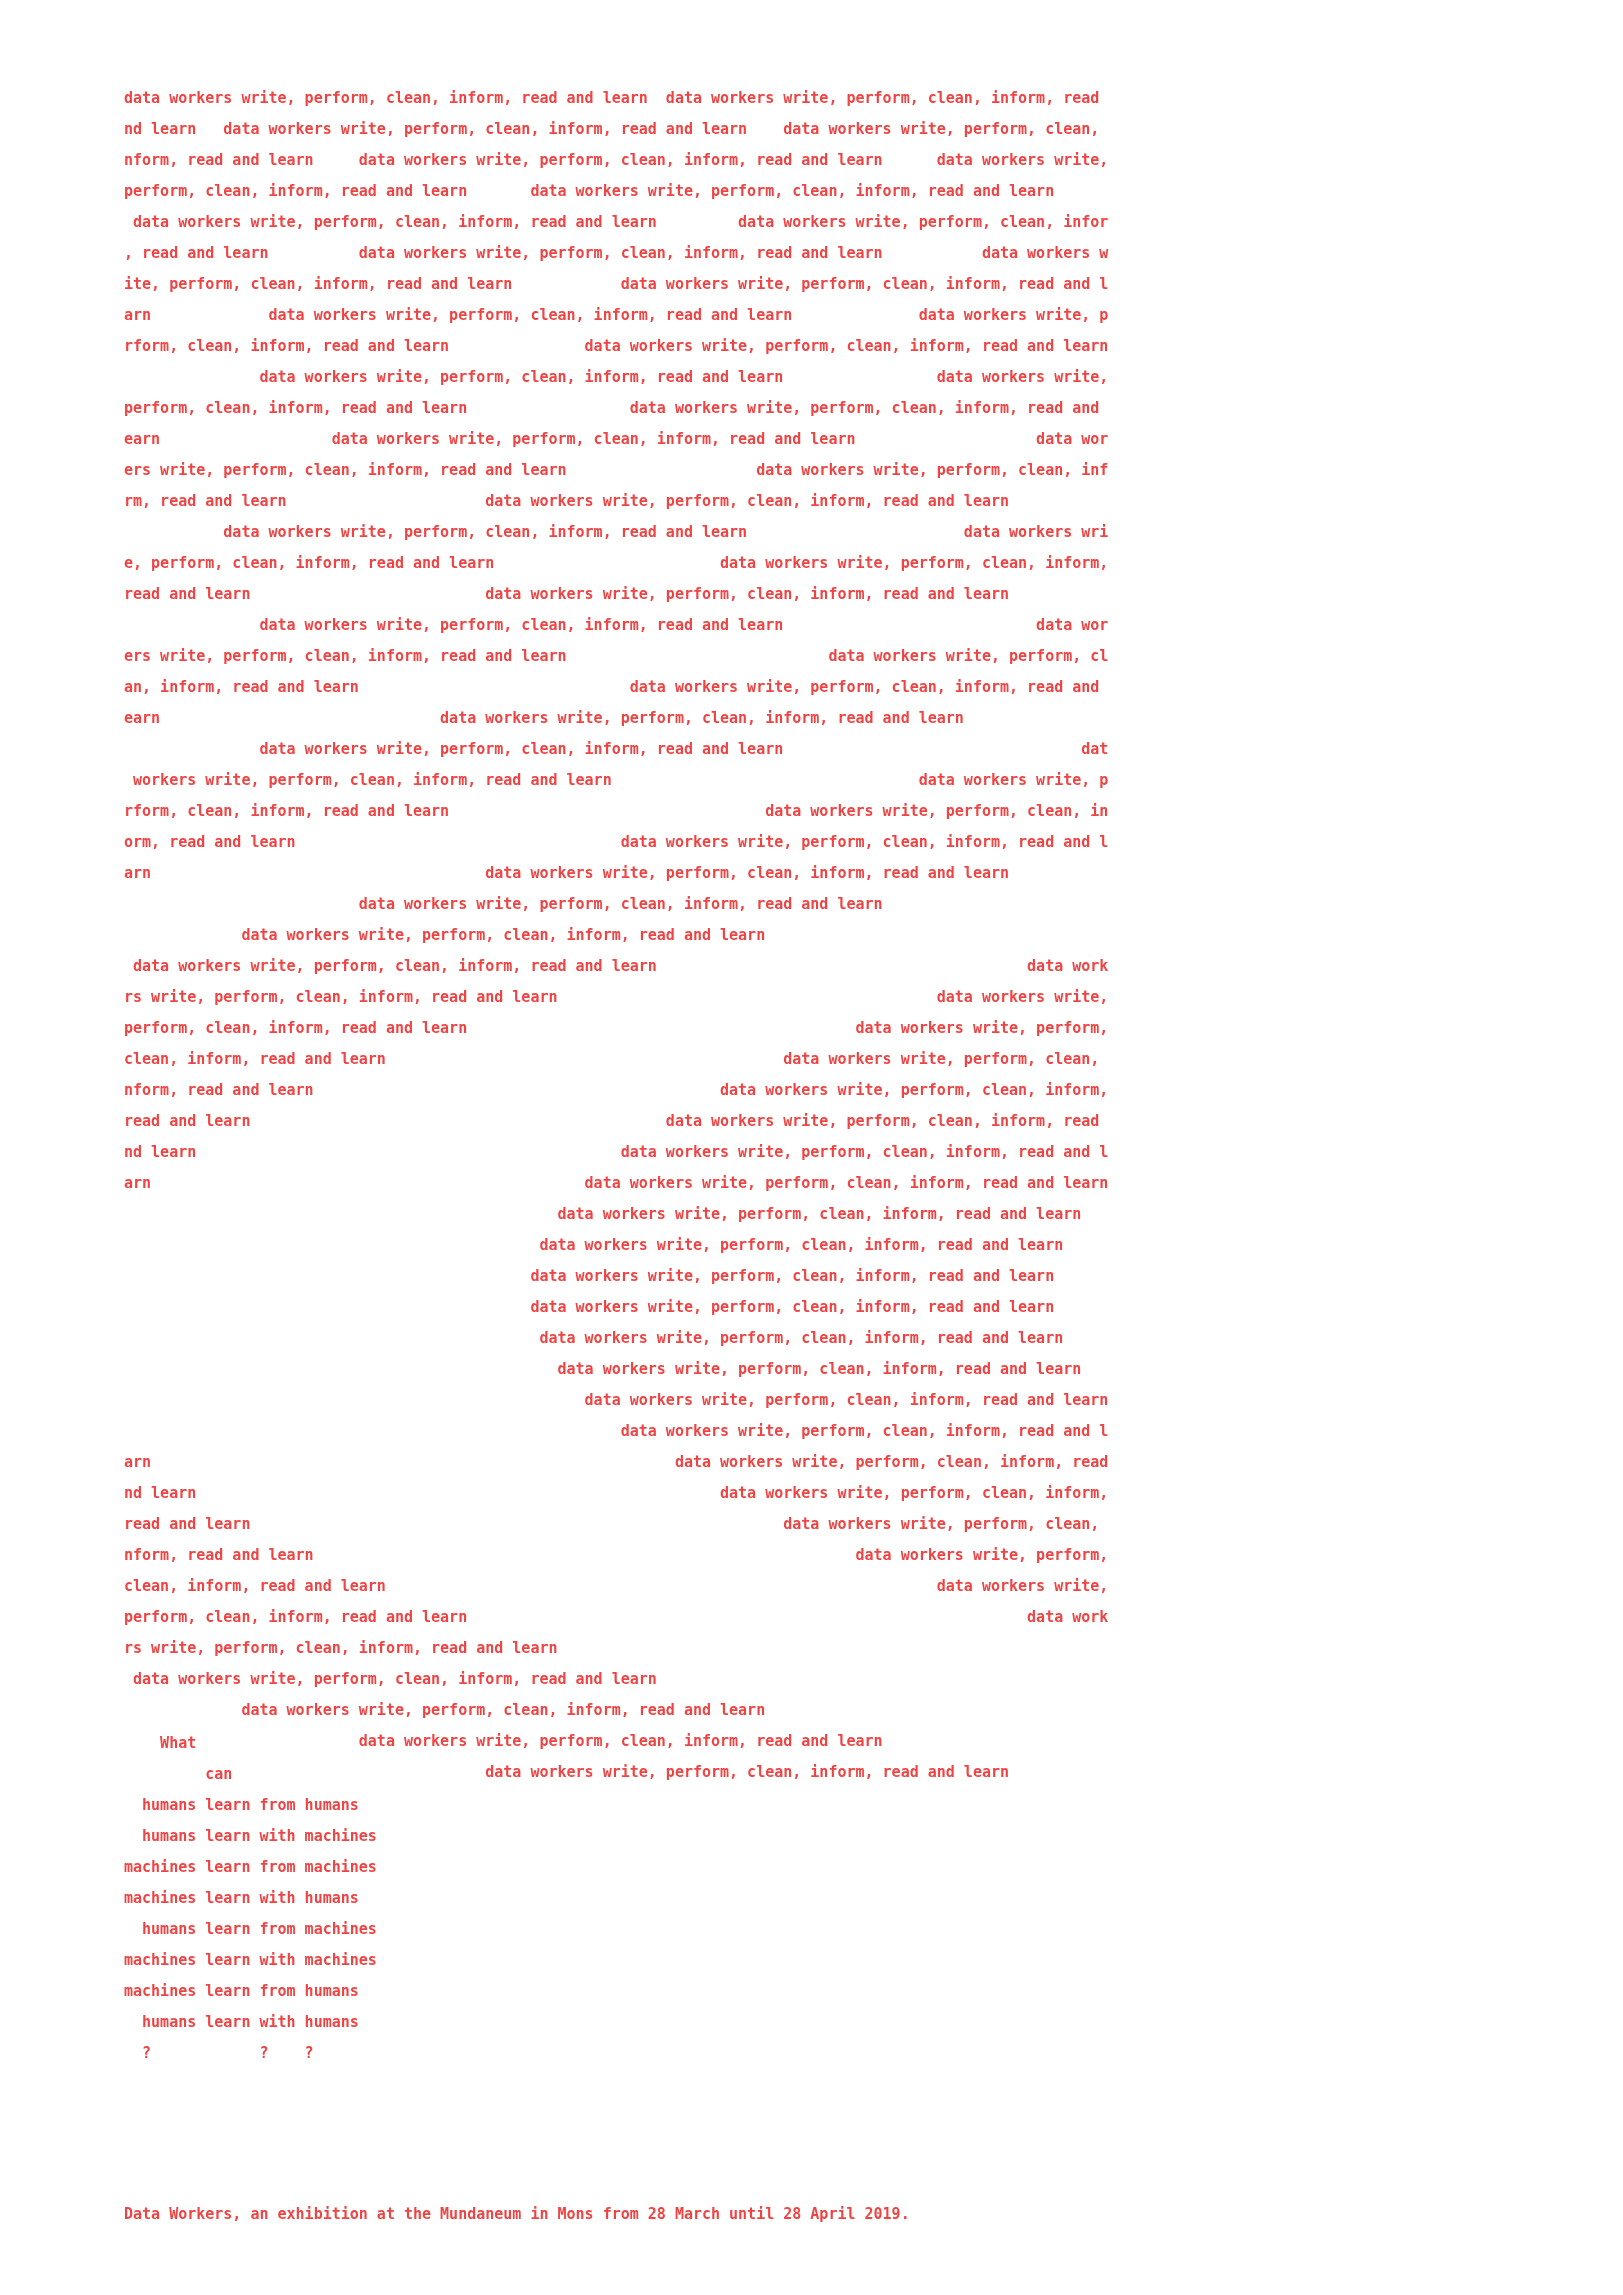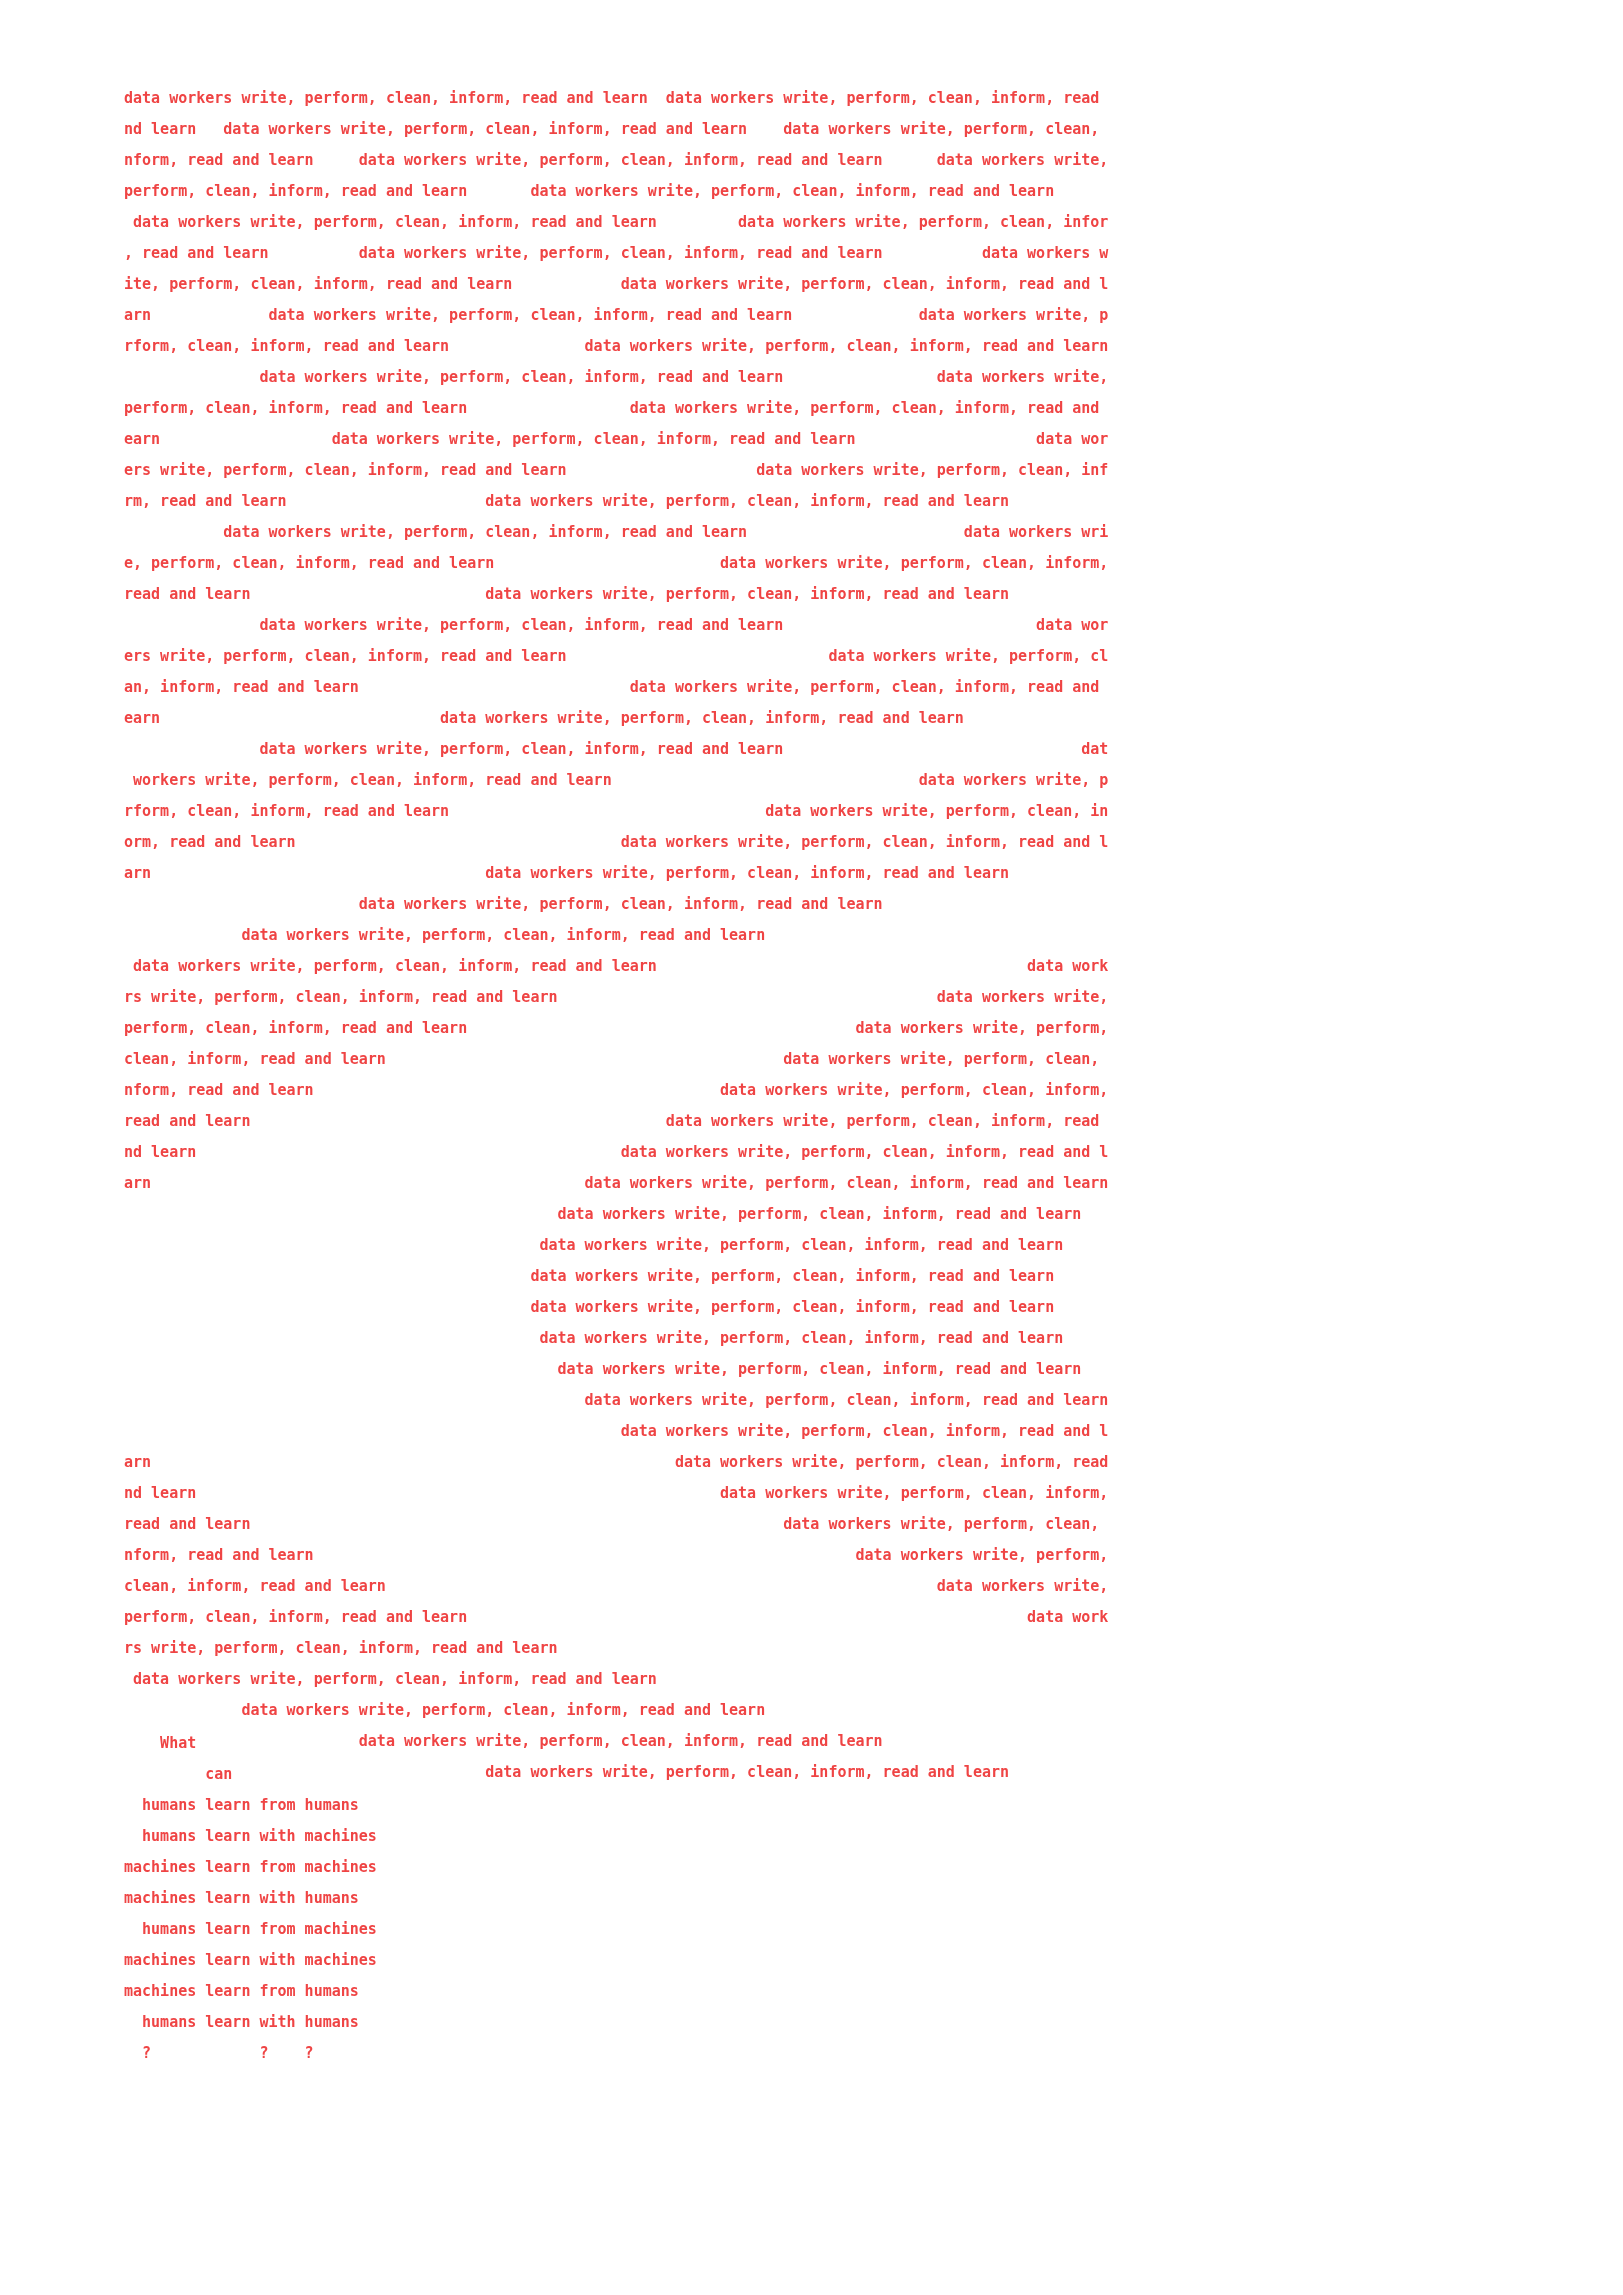--- a/index.html
+++ b/index.html
@@ -32,14 +32,15 @@
   .footer-line { top: 2199px; }
 </style>
 </head>
 <body>
 
 <div class="page">
   <pre class="textgrid ascii-block"><div class="line">data workers write, perform, clean, inform, read and learn  data workers write, perform, clean, inform, read</div><div class="line">nd learn   data workers write, perform, clean, inform, read and learn    data workers write, perform, clean,</div><div class="line">nform, read and learn     data workers write, perform, clean, inform, read and learn      data workers write,</div><div class="line">perform, clean, inform, read and learn       data workers write, perform, clean, inform, read and learn</div><div class="line"> data workers write, perform, clean, inform, read and learn         data workers write, perform, clean, infor</div><div class="line">, read and learn          data workers write, perform, clean, inform, read and learn           data workers w</div><div class="line">ite, perform, clean, inform, read and learn            data workers write, perform, clean, inform, read and l</div><div class="line">arn             data workers write, perform, clean, inform, read and learn              data workers write, p</div><div class="line">rform, clean, inform, read and learn               data workers write, perform, clean, inform, read and learn</div><div class="line">               data workers write, perform, clean, inform, read and learn                 data workers write,</div><div class="line">perform, clean, inform, read and learn                  data workers write, perform, clean, inform, read and</div><div class="line">earn                   data workers write, perform, clean, inform, read and learn                    data wor</div><div class="line">ers write, perform, clean, inform, read and learn                     data workers write, perform, clean, inf</div><div class="line">rm, read and learn                      data workers write, perform, clean, inform, read and learn</div><div class="line">           data workers write, perform, clean, inform, read and learn                        data workers wri</div><div class="line">e, perform, clean, inform, read and learn                         data workers write, perform, clean, inform,</div><div class="line">read and learn                          data workers write, perform, clean, inform, read and learn</div><div class="line">               data workers write, perform, clean, inform, read and learn                            data wor</div><div class="line">ers write, perform, clean, inform, read and learn                             data workers write, perform, cl</div><div class="line">an, inform, read and learn                              data workers write, perform, clean, inform, read and</div><div class="line">earn                               data workers write, perform, clean, inform, read and learn</div><div class="line">               data workers write, perform, clean, inform, read and learn                                 dat</div><div class="line"> workers write, perform, clean, inform, read and learn                                  data workers write, p</div><div class="line">rform, clean, inform, read and learn                                   data workers write, perform, clean, in</div><div class="line">orm, read and learn                                    data workers write, perform, clean, inform, read and l</div><div class="line">arn                                     data workers write, perform, clean, inform, read and learn</div><div class="line">                          data workers write, perform, clean, inform, read and learn</div><div class="line">             data workers write, perform, clean, inform, read and learn</div><div class="line"> data workers write, perform, clean, inform, read and learn                                         data work</div><div class="line">rs write, perform, clean, inform, read and learn                                          data workers write,</div><div class="line">perform, clean, inform, read and learn                                           data workers write, perform,</div><div class="line">clean, inform, read and learn                                            data workers write, perform, clean,</div><div class="line">nform, read and learn                                             data workers write, perform, clean, inform,</div><div class="line">read and learn                                              data workers write, perform, clean, inform, read</div><div class="line">nd learn                                               data workers write, perform, clean, inform, read and l</div><div class="line">arn                                                data workers write, perform, clean, inform, read and learn</div><div class="line">                                                data workers write, perform, clean, inform, read and learn</div><div class="line">                                              data workers write, perform, clean, inform, read and learn</div><div class="line">                                             data workers write, perform, clean, inform, read and learn</div><div class="line">                                             data workers write, perform, clean, inform, read and learn</div><div class="line">                                              data workers write, perform, clean, inform, read and learn</div><div class="line">                                                data workers write, perform, clean, inform, read and learn</div><div class="line">                                                   data workers write, perform, clean, inform, read and learn</div><div class="line">                                                       data workers write, perform, clean, inform, read and l</div><div class="line">arn                                                          data workers write, perform, clean, inform, read</div><div class="line">nd learn                                                          data workers write, perform, clean, inform,</div><div class="line">read and learn                                                           data workers write, perform, clean,</div><div class="line">nform, read and learn                                                            data workers write, perform,</div><div class="line">clean, inform, read and learn                                                             data workers write,</div><div class="line">perform, clean, inform, read and learn                                                              data work</div><div class="line">rs write, perform, clean, inform, read and learn</div><div class="line"> data workers write, perform, clean, inform, read and learn</div><div class="line">             data workers write, perform, clean, inform, read and learn</div><div class="line">                          data workers write, perform, clean, inform, read and learn</div><div class="line">                                        data workers write, perform, clean, inform, read and learn</div></pre>
 
   <pre class="textgrid poem-block"><div class="line">    What</div><div class="line">         can</div><div class="line">  humans learn from humans</div><div class="line">  humans learn with machines</div><div class="line">machines learn from machines</div><div class="line">machines learn with humans</div><div class="line">  humans learn from machines</div><div class="line">machines learn with machines</div><div class="line">machines learn from humans</div><div class="line">  humans learn with humans</div><div class="line">  ?            ?    ?</div></pre>
 
+  <div class="textgrid footer-line">Data Workers, an exhibition at the Mundaneum in Mons from 28 March until 28 April 2019.</div>
 </div>
 
 
 </body></html>

